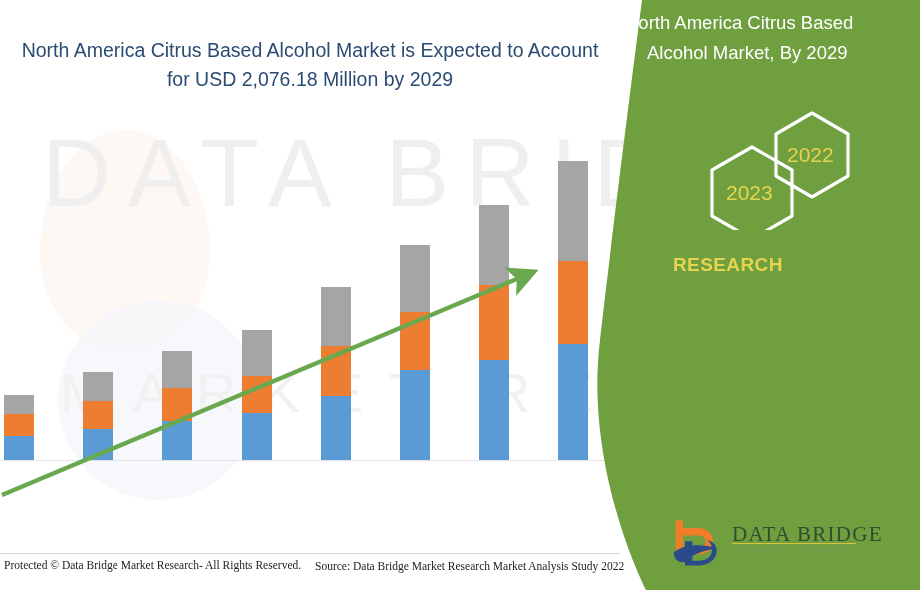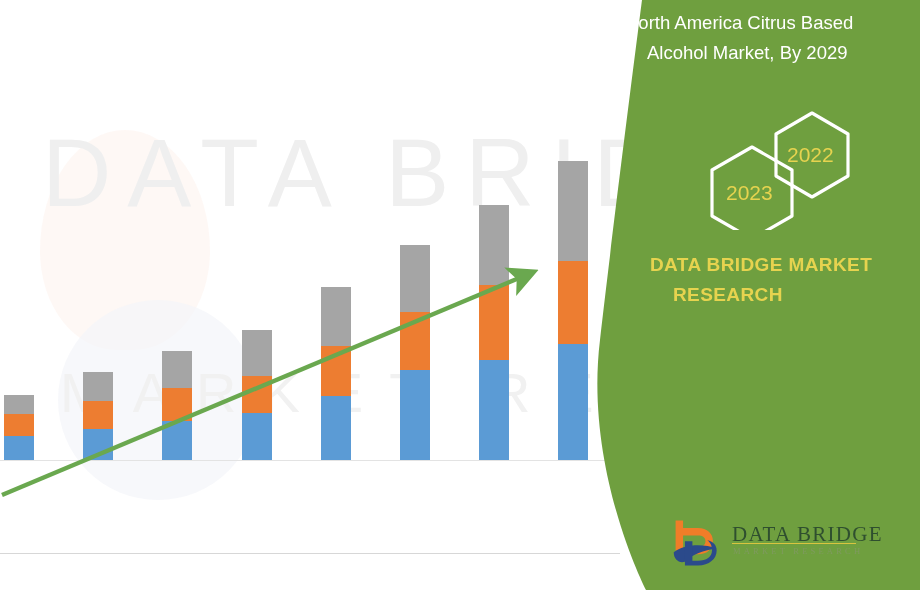--- a/index.html
+++ b/index.html
@@ -110,20 +110,24 @@
 
 <div id="canvas">
 
   <div class="wm-layer">
     <div class="wm-blob"></div>
     <div class="wm-blob2"></div>
     <div class="wm-big">DATA BRIDGE</div>
     <div class="wm-small">MARKET RESEARCH</div>
   </div>
 
+  <div class="title">
+    <span>North America Citrus Based Alcohol Market is Expected to</span>
+    <span>Account for USD 2,076.18 Million by 2029</span>
+  </div>
 
   <div class="chart">
     <div class="plot" id="plot">
       <div class="axis-line"></div>
     <div class="bar" style="left: 4px;">
           <div class="seg seg-mx" style="height: 19px; background: rgb(165, 165, 165);"></div>
           <div class="seg seg-ca" style="height: 22px; background: rgb(237, 125, 49);"></div>
           <div class="seg seg-us" style="height: 24px; background: rgb(91, 155, 213);"></div>
         </div>
         <div class="bar" style="left: 83.2px;">
@@ -168,20 +172,22 @@
         <marker id="ah" markerWidth="7" markerHeight="7" refX="3.4" refY="3.5" orient="auto">
           <path d="M0,0 L7,3.5 L0,7 L1.6,3.5 Z" fill="#6aa84f"></path>
         </marker>
       </defs>
       <line x1="2" y1="245" x2="524" y2="26" stroke="#6aa84f" stroke-width="4.4" marker-end="url(#ah)"></line>
     </svg>
 
   </div>
 
   <div class="footer-rule"></div>
+  <div class="footer-left">Protected © Data Bridge Market Research- All Rights Reserved.</div>
+  <div class="footer-right">Source: Data Bridge Market Research Market Analysis Study 2022</div>
 
   <div class="green-panel">
     <svg class="green-shape" viewBox="0 0 340 590" preserveAspectRatio="none">
       <path d="M 62,0 L 340,0 L 340,590 L 66,590
                C 66,590 4,470 20,340
                C 34,218 62,0 62,0 Z" fill="#6f9f3f"></path>
     </svg>
 
     <div class="gp-title">
       <span>North America Citrus Based</span>
@@ -191,21 +197,20 @@
     <div class="hexwrap">
       <svg viewBox="0 0 290 120" width="290" height="120">
         <polygon points="196,3 232,24 232,66 196,87 160,66 160,24" fill="none" stroke="#ffffff" stroke-width="3.2" stroke-linejoin="round"></polygon>
         <polygon points="136,37 176,60 176,106 136,129 96,106 96,60" fill="none" stroke="#ffffff" stroke-width="3.2" stroke-linejoin="round"></polygon>
       </svg>
       <span class="hex-label" style="left:171px;top:33px;">2022</span>
       <span class="hex-label" style="left:110px;top:71px;">2023</span>
     </div>
 
     <div class="gp-brand">
-      <span>DATA BRIDGE MARKET</span>
       <span class="b2">RESEARCH</span>
     </div>
 
     <div class="logo">
       <svg viewBox="0 0 60 56" width="56" height="54" style="position:absolute;left:0;top:4px;">
         <path d="M6,4 L6,36 L14,36 L14,12 L30,12 C40,12 46,18 46,26 C46,34 40,40 30,40 L22,40 L22,32 L30,32 C35,32 38,30 38,26 C38,22 35,20 30,20 L14,20 L14,4 Z" fill="#f07d28"></path>
         <path d="M4,38 C14,30 34,28 50,34 C36,36 24,40 16,48 C10,50 4,46 4,38 Z" fill="#2b4a8b"></path>
         <path d="M16,26 L16,52 L30,52 C42,52 50,45 50,36 C50,30 46,26 40,25 C44,28 45,32 45,36 C45,43 39,47 30,47 L24,47 L24,26 Z" fill="#2b4a8b"></path>
       </svg>
       <div class="logo-text">DATA BRIDGE</div>

